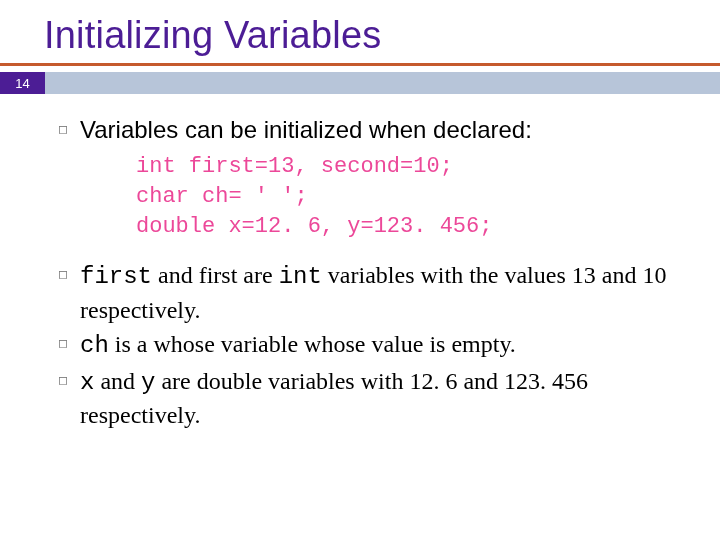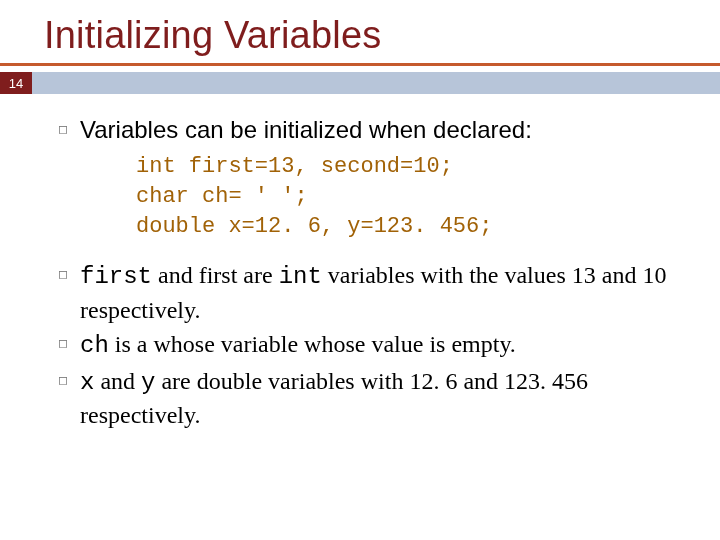--- a/index.html
+++ b/index.html
@@ -14,37 +14,37 @@
   }
   .slide {
     position: relative;
     width: 720px;
     height: 540px;
     background: #ffffff;
     box-sizing: border-box;
   }
   .title {
     font-size: 38px;
-    color: #7f1d1d;
+    color: #4c1d95;
     padding: 14px 0 6px 44px;
     letter-spacing: 0.2px;
   }
   .accent-line {
     height: 3px;
     background: #c55a2d;
     margin: 0 0 0 0;
   }
   .band-row {
     display: flex;
     height: 22px;
     margin-top: 6px;
   }
   .page-badge {
-    width: 32px;
-    background: #7f1d1d;
+    width: 45px;
+    background: #4c1d95;
     color: #ffffff;
     font-size: 13px;
     display: flex;
     align-items: center;
     justify-content: center;
     font-weight: 500;
   }
   .band {
     flex: 1;
     background: #b7c5d9;
@@ -68,21 +68,21 @@
   .bullet-row .text {
     flex: 1;
     font-size: 24px;
     color: #000000;
     line-height: 1.35;
   }
   .code-block {
     margin: 6px 0 18px 78px;
     font-family: "Courier New", Courier, monospace;
     font-size: 22px;
-    color: #a16207;
+    color: #ec4899;
     line-height: 1.35;
     white-space: pre;
   }
   .mono {
     font-family: "Courier New", Courier, monospace;
   }
   .serif {
     font-family: "Times New Roman", Times, serif;
   }
   .para-block .bullet-row {

